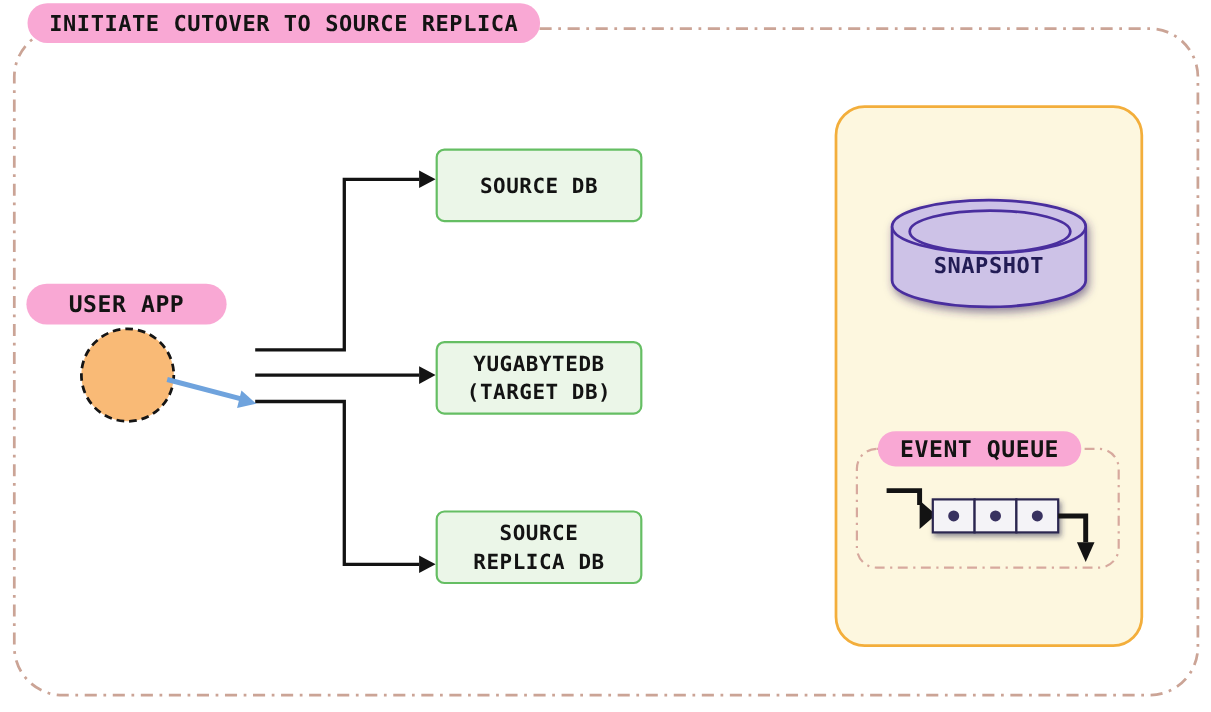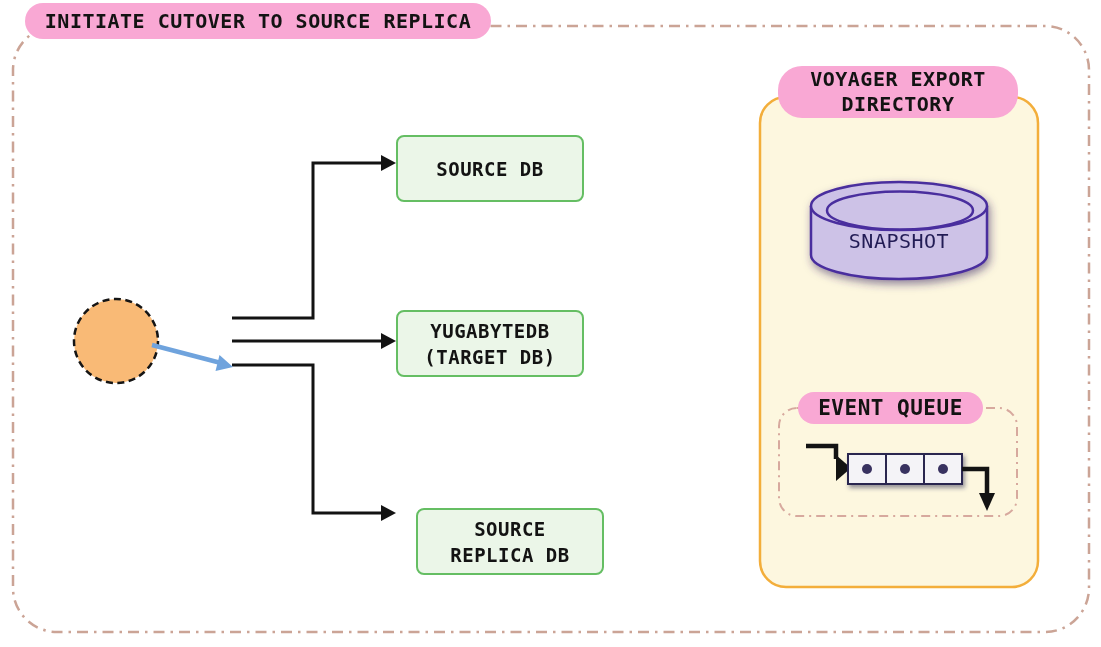--- a/index.html
+++ b/index.html
@@ -20,24 +20,24 @@
   .pill.event-queue{left:798px;top:392px;width:185px;height:32px;font-size:21px;border-radius:16px;}
   .multiline{white-space:pre-line;}
   .dbbox{
     position:absolute;left:396px;width:188px;height:67px;box-sizing:border-box;
     background:#EBF6E8;border:2px solid #65BE63;border-radius:8px;
     display:flex;align-items:center;justify-content:center;text-align:center;
     font-size:19px;line-height:26px;font-weight:bold;color:#131313;letter-spacing:0.5px;
   }
   .dbbox.b1{top:135px;}
   .dbbox.b2{top:310px;}
-  .dbbox.b3{top:508px;margin-left:20px;}
+  .dbbox.b3{top:464px;}
   .snapshot-label{
     position:absolute;left:799px;top:229px;width:200px;text-align:center;
-    font-size:20px;font-weight:normal;color:#221C55;letter-spacing:0.5px;
+    font-size:20px;font-weight:bold;color:#221C55;letter-spacing:0.5px;
   }
 </style>
 </head>
 <body>
 
 <div class="canvas">
 
   <svg class="layer" viewBox="0 0 1101 647">
     <defs>
       <filter id="softShadow" x="-30%" y="-30%" width="160%" height="160%">
@@ -86,28 +86,27 @@
       <circle cx="943" cy="469" r="5" fill="#393060"></circle>
     </g>
 
     <path d="M962,469 H987 V493" stroke="#131313" stroke-width="4.5" fill="none"></path>
     <polygon points="979,493 995,493 987,511" fill="#131313"></polygon>
   </svg>
 
   <div class="labels">
     <div class="pill title">INITIATE CUTOVER TO SOURCE REPLICA</div>
 
+    <div class="pill user-app">USER APP</div>
 
     <div class="dbbox b1">SOURCE DB</div>
     <div class="dbbox b2 multiline">YUGABYTEDB
 (TARGET DB)</div>
     <div class="dbbox b3 multiline">SOURCE
 REPLICA DB</div>
 
-    <div class="pill voyager multiline">VOYAGER EXPORT
-DIRECTORY</div>
 
     <div class="snapshot-label">SNAPSHOT</div>
 
     <div class="pill event-queue">EVENT QUEUE</div>
   </div>
 
 </div>
 
 </body></html>

